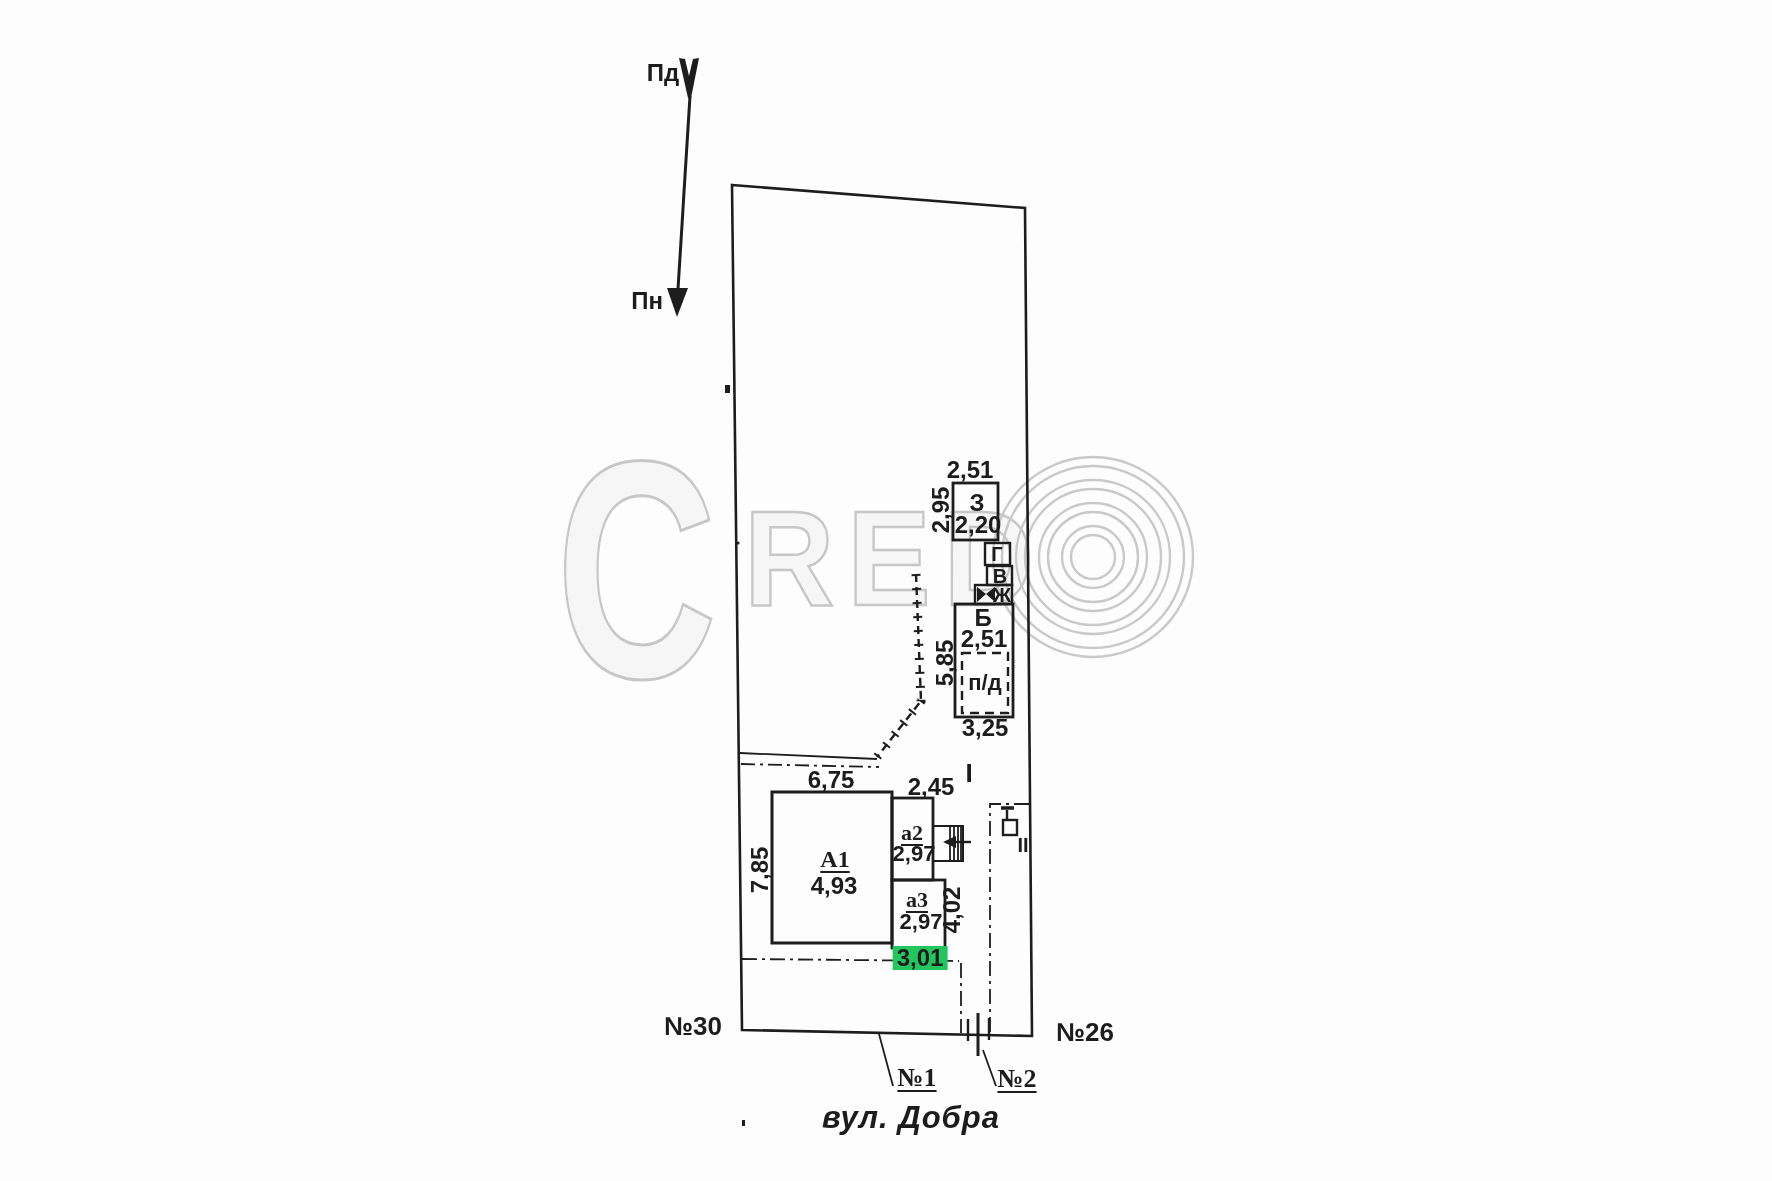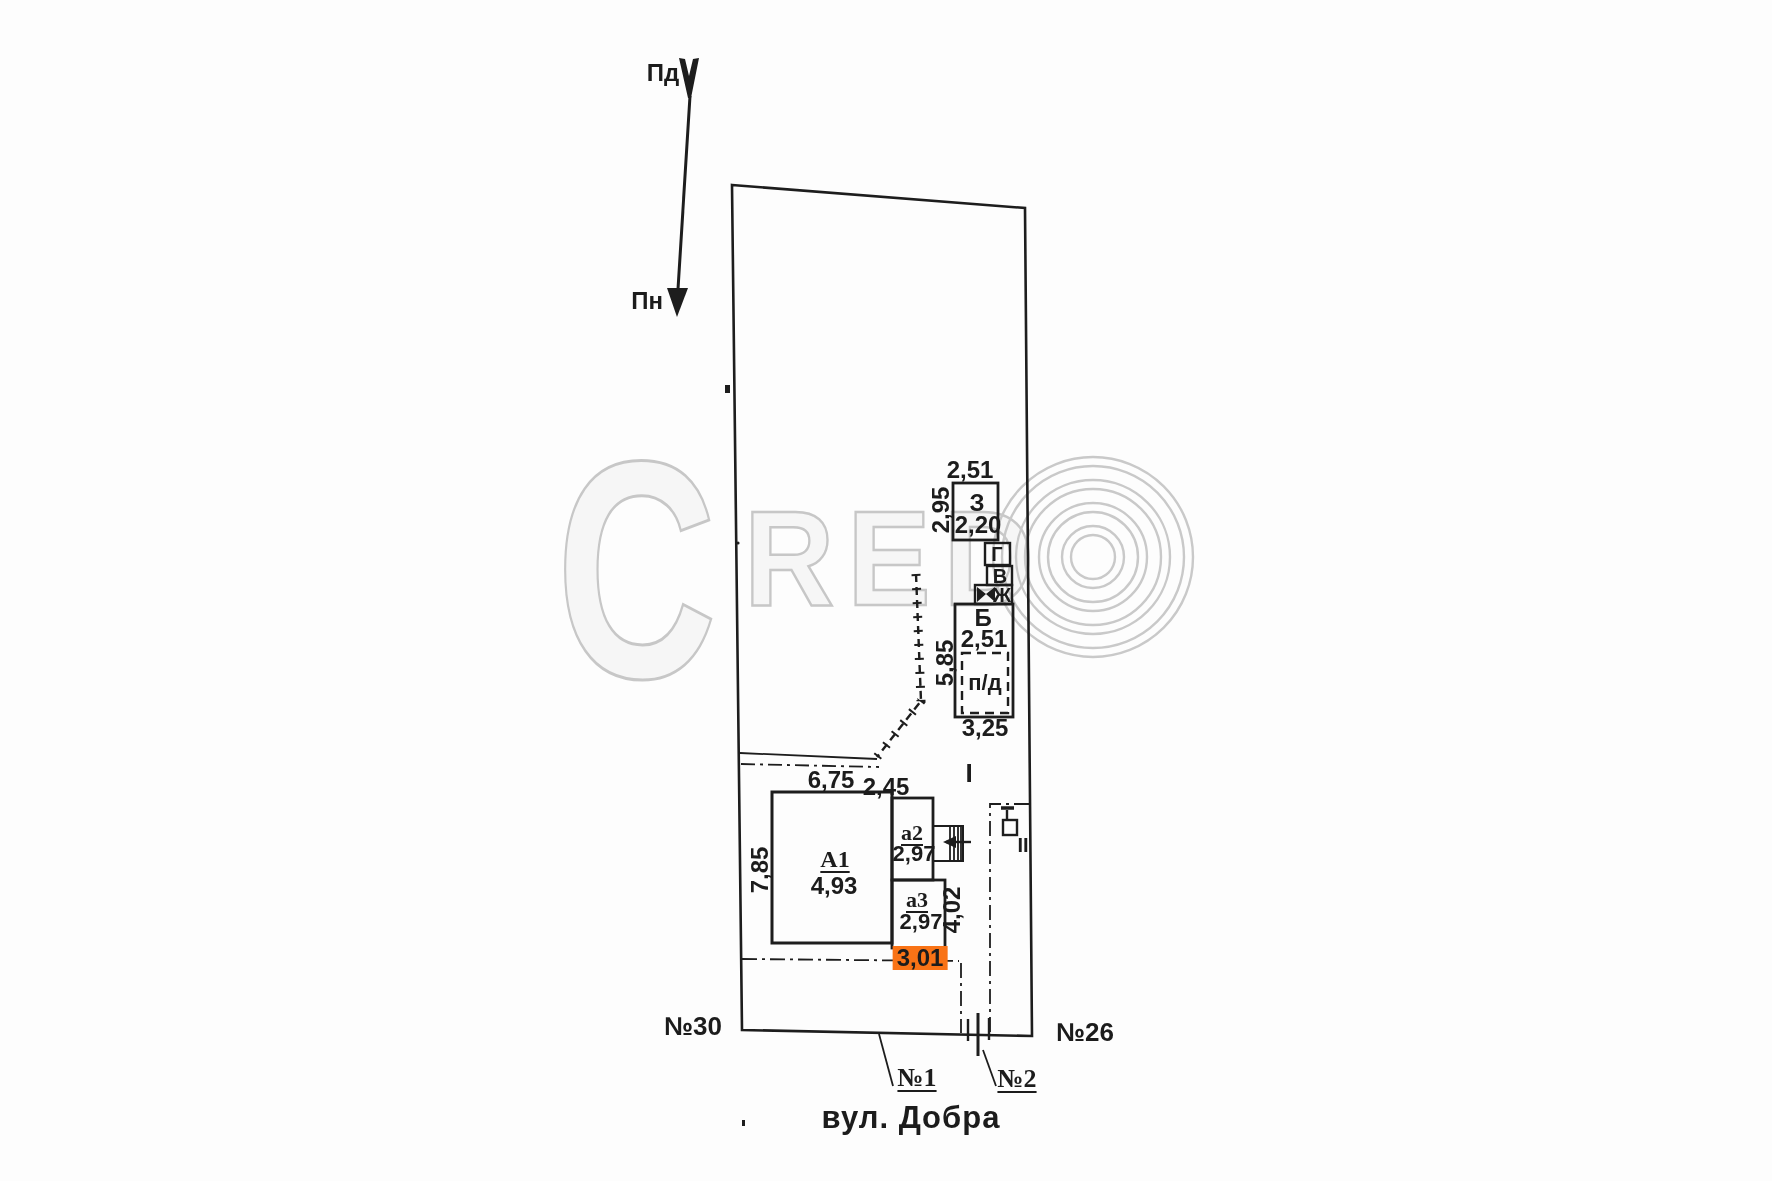--- a/index.html
+++ b/index.html
@@ -14,25 +14,25 @@
         -webkit-text-stroke:2.5px #c7c7c7;transform:scaleX(.92);transform-origin:left top;}
   .wm-agency{left:711px;top:624px;font-size:27px;font-weight:700;letter-spacing:6px;color:#c6c6c6;}
   .wm-rings{position:absolute;left:0;top:0;}
   
   .draw{position:absolute;left:0;top:0;}
   
   .lbl{position:absolute;transform:translate(-50%,-50%);white-space:nowrap;line-height:1;
        font-weight:700;color:#1c1c1c;font-size:24px;}
   .rot{transform:translate(-50%,-50%) rotate(-90deg);}
   .ul{text-decoration:underline;text-underline-offset:4px;text-decoration-thickness:2px;font-family:Liberation Serif, serif;}
-  .bg{background:#f97316;padding:0 4px;}
+  .bg{background:#22c55e;padding:0 4px;}
   .s20{font-size:20px;}
   .s22{font-size:22px;}
   .s26{font-size:26px;}
-  .street{font-size:31px;letter-spacing:1px;}
+  .street{font-size:31px;letter-spacing:1px;font-style:italic;}
 </style>
 </head>
 <body>
 
 <div class="canvas">
 
   <div class="wm wm-c">C</div>
   <div class="wm wm-red">RED</div>
   <svg class="wm-rings" width="1772" height="1181">
     <g fill="none" stroke="#c9c9c9" stroke-width="2.4">
@@ -122,21 +122,21 @@
   <div class="lbl" style="left:983px;top:618px">Б</div>
   <div class="lbl" style="left:984px;top:639px">2,51</div>
   <div class="lbl rot" style="left:945px;top:663px">5,85</div>
   <div class="lbl s22" style="left:985px;top:683px">п/д</div>
   <div class="lbl" style="left:985px;top:728px">3,25</div>
 
   <div class="lbl s26" style="left:969px;top:773px">І</div>
   <div class="lbl s20" style="left:1023px;top:845px">ІІ</div>
 
   <div class="lbl" style="left:831px;top:780px">6,75</div>
-  <div class="lbl" style="left:886px;top:787px">2,45</div>
+  <div class="lbl" style="left:931px;top:787px">2,45</div>
   <div class="lbl rot" style="left:760px;top:870px">7,85</div>
   <div class="lbl ul" style="left:835px;top:859px">А1</div>
   <div class="lbl" style="left:834px;top:886px">4,93</div>
 
   <div class="lbl ul s22" style="left:912px;top:833px">а2</div>
   <div class="lbl s22" style="left:914px;top:854px">2,97</div>
   <div class="lbl ul s22" style="left:917px;top:900px">а3</div>
   <div class="lbl s22" style="left:921px;top:922px">2,97</div>
   <div class="lbl rot" style="left:952px;top:910px">4,02</div>
   <div class="lbl bg" style="left:920px;top:958px">3,01</div>

